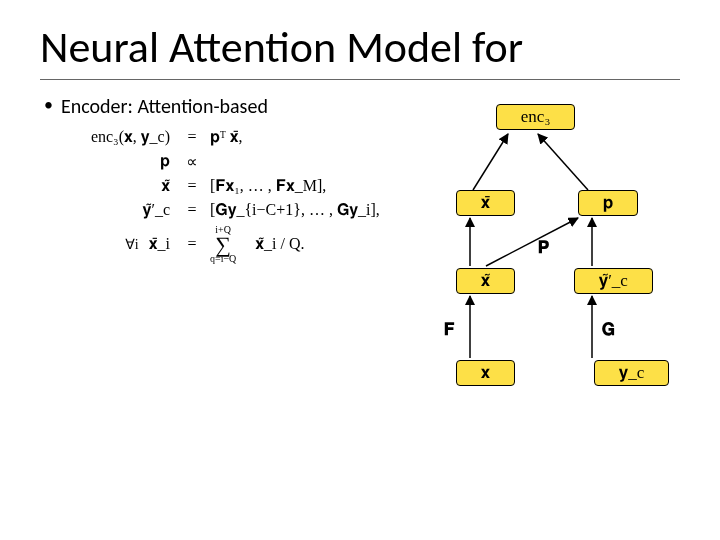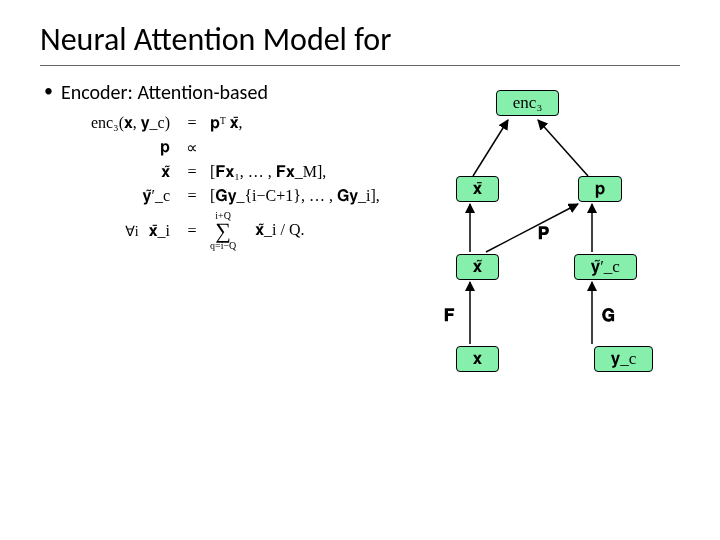--- a/index.html
+++ b/index.html
@@ -5,21 +5,21 @@
   * { margin: 0; padding: 0; box-sizing: border-box; }
   body {
     width: 720px;
     height: 540px;
     background: #fff;
     font-family: "Calibri", "Segoe UI", Arial, sans-serif;
     padding: 22px 40px 20px 40px;
     position: relative;
   }
   .title {
-    font-size: 32px;
+    font-size: 44px;
     line-height: 1.15;
     font-weight: 400;
     color: #000;
     margin-bottom: 6px;
   }
   .title-rule {
     border: none;
     border-top: 1px solid #666;
     margin-bottom: 14px;
   }
@@ -96,24 +96,24 @@
     position: relative;
     width: 230px;
     height: 310px;
     flex-shrink: 0;
     margin-top: -30px;
   }
   .node {
     position: absolute;
     border: 1.6px solid #000;
     border-radius: 4px;
-    padding: 2px 16px;
+    padding: 2px 24px;
     font-family: "Cambria Math", "Times New Roman", serif;
     font-size: 17px;
-    background: #86efac;
+    background: #fde047;
     white-space: nowrap;
   }
   .edge-label {
     position: absolute;
     font-family: "Cambria Math", "Times New Roman", serif;
     font-size: 17px;
     font-weight: 700;
   }
   svg.edges {
     position: absolute;

